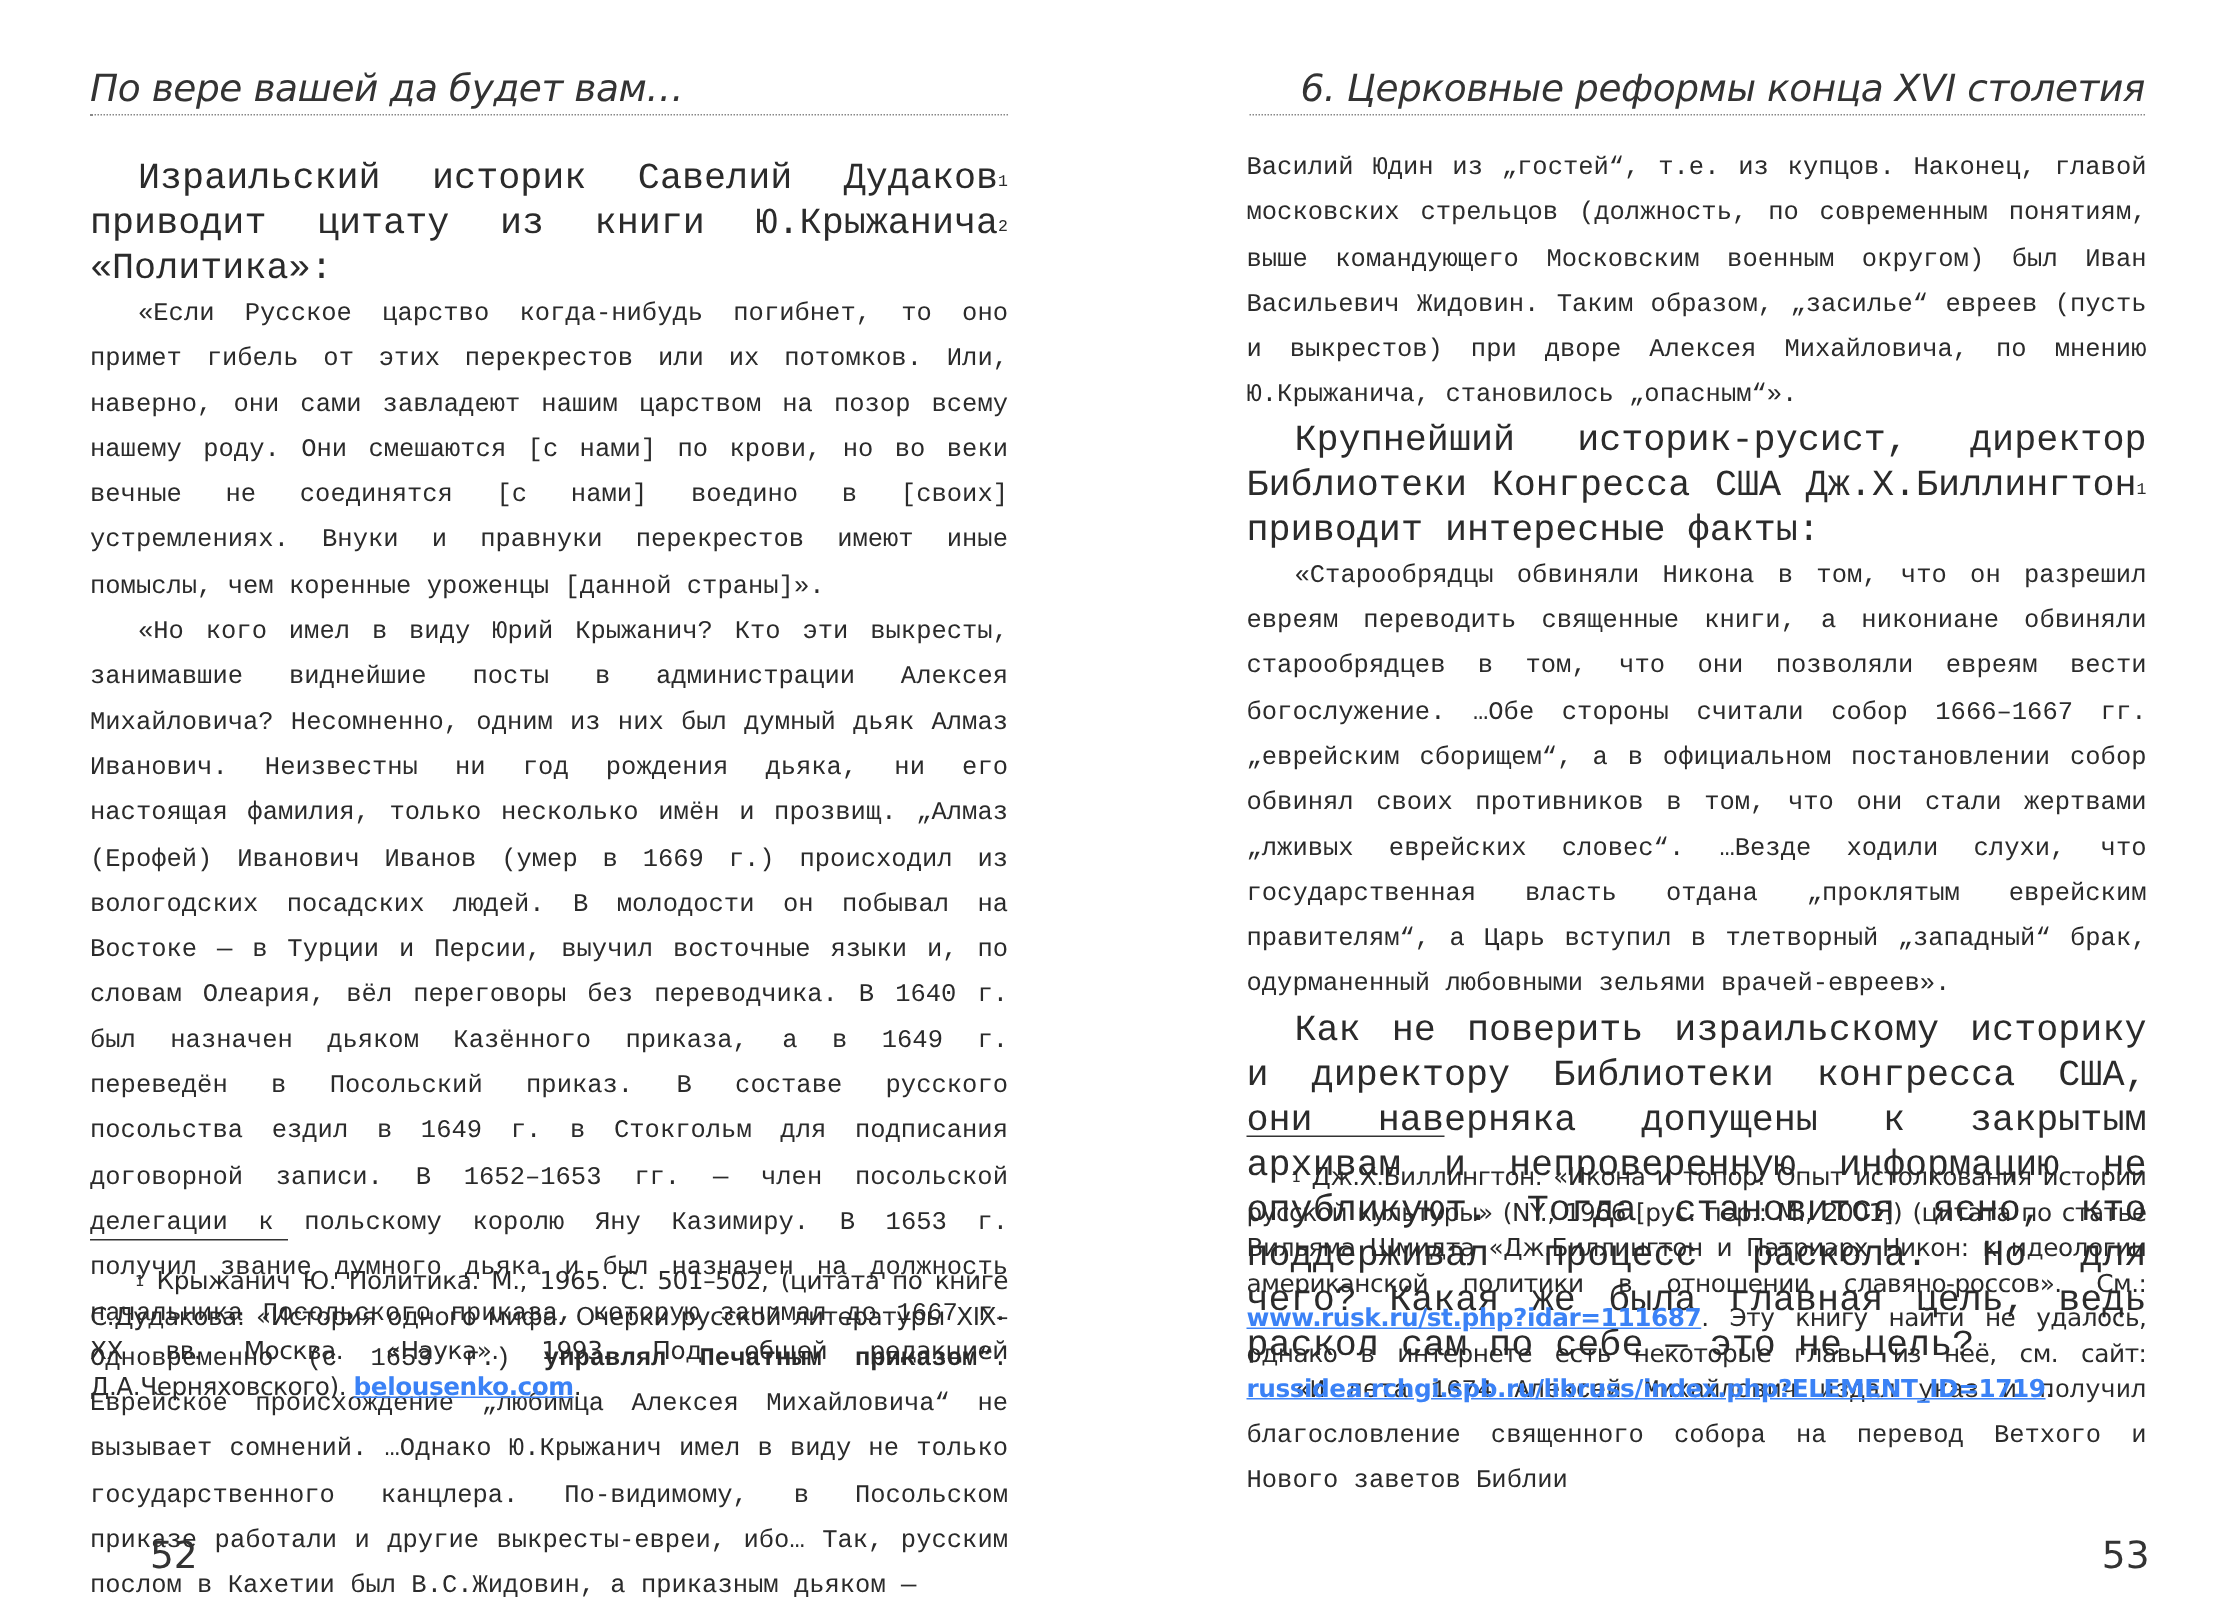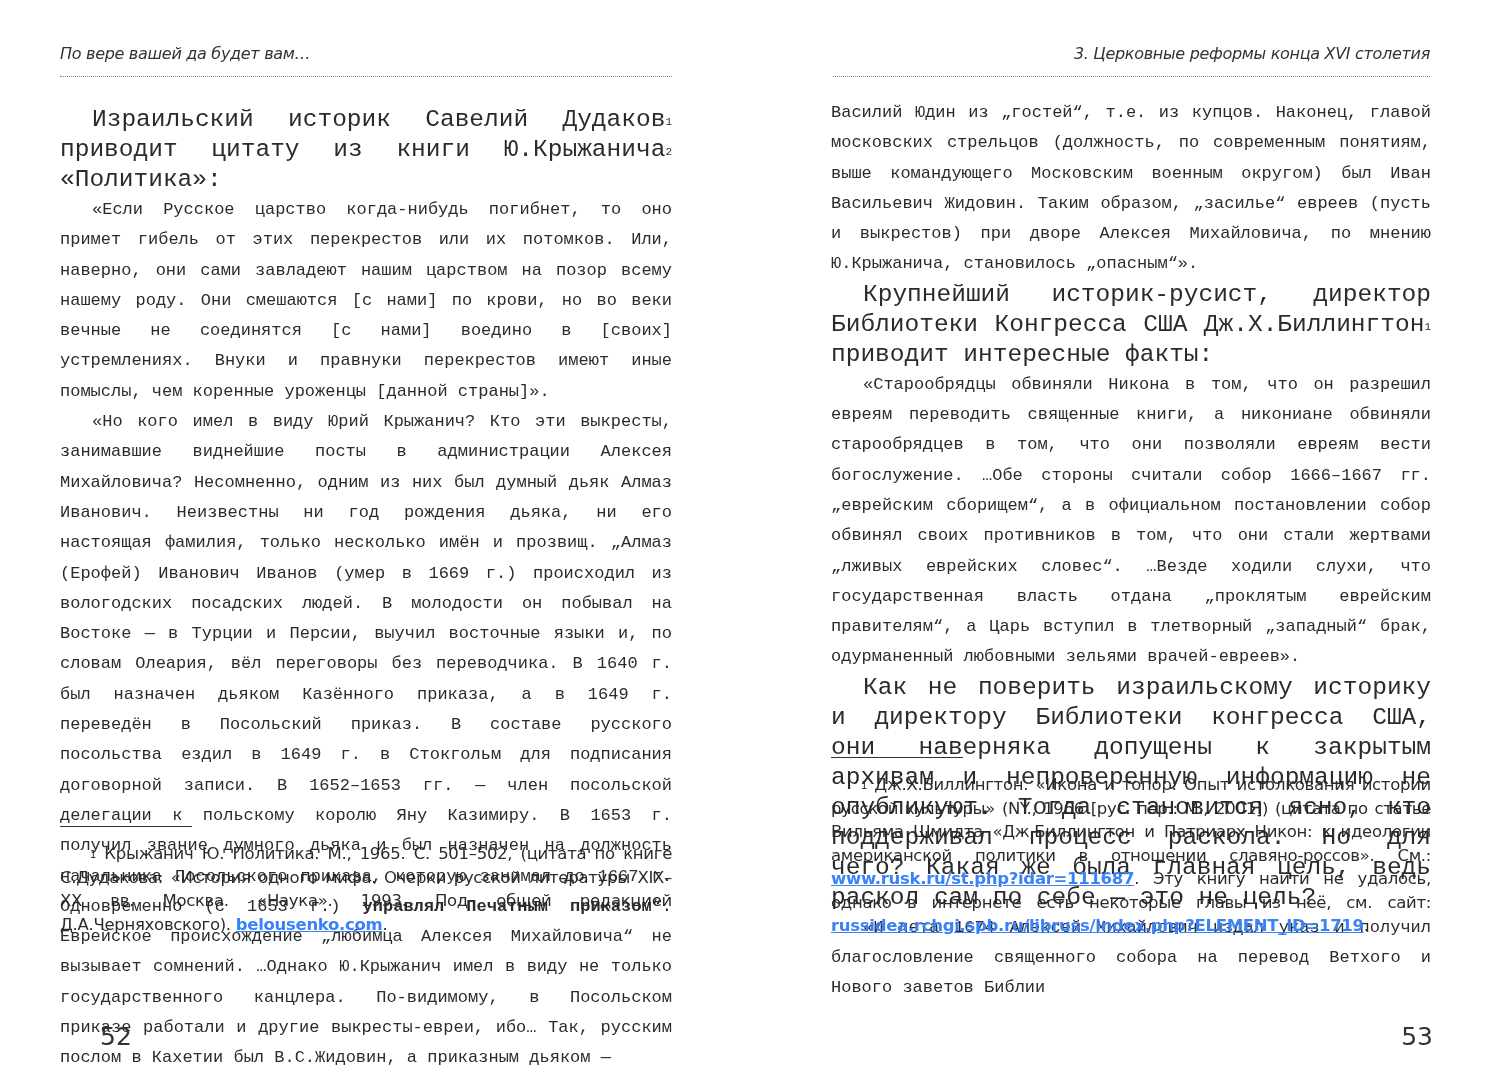--- a/index.html
+++ b/index.html
@@ -6,21 +6,21 @@
   body {
     width: 1485px; height: 1080px; background: #ffffff; overflow: hidden;
     position: relative; color: #2a2a2a;
   }
   .page { position: absolute; top: 0; height: 1080px; }
   .page.left { left: 0; width: 742px; }
   .page.right { left: 743px; width: 742px; }
   .running-head {
     position: absolute; top: 44px;
     font-family: "DejaVu Sans", sans-serif; font-style: italic;
-    font-size: 16px; color: #333; letter-spacing: -0.3px;
+    font-size: 25px; color: #333; letter-spacing: -0.3px;
   }
   .left .running-head { left: 60px; }
   .right .running-head { right: 55px; text-align: right; }
   .head-rule {
     position: absolute; top: 76px; height: 0;
     border-top: 1px dotted #888;
   }
   .left .head-rule { left: 60px; width: 612px; }
   .right .head-rule { left: 90px; width: 597px; }
 
@@ -76,21 +76,21 @@
 
   <div class="fn-rule"></div>
   <div class="footnotes">
     <p class="fn"><sup>1</sup><span> Крыжанич Ю. Политика. М., 1965. С. 501–502, (цитата по книге С.Дудакова: «История одного мифа. Очерки русской литературы XIX–XX вв. Москва. «Наука». 1993. Под общей редакцией Д.А.Черняховского). </span><span class="link">belousenko.com</span><span>.</span></p>
   </div>
 
   <div class="folio">52</div>
 </div>
 
 <div class="page right">
-  <div class="running-head">3. Церковные реформы конца XVI столетия</div>
+  <div class="running-head">6. Церковные реформы конца XVI столетия</div>
   <div class="head-rule"></div>
 
   <div class="body-text">
     <p class="quote cont">Василий Юдин из „гостей“, т.е. из купцов. Наконец, главой московских стрельцов (должность, по современным понятиям, выше командующего Московским военным округом) был Иван Васильевич Жидовин. Таким образом, „засилье“ евреев (пусть и выкрестов) при дворе Алексея Михайловича, по мнению Ю.Крыжанича, становилось „опасным“».</p>
     <p class="lead"><span>Крупнейший историк-русист, директор Библиотеки Конгресса США Дж.Х.Биллингтон</span><sup>1</sup><span> приводит интересные факты:</span></p>
     <p class="quote">«Старообрядцы обвиняли Никона в том, что он разрешил евреям переводить священные книги, а никониане обвиняли старообрядцев в том, что они позволяли евреям вести богослужение. …Обе стороны считали собор 1666–1667 гг. „еврейским сборищем“, а в официальном постановлении собор обвинял своих противников в том, что они стали жертвами „лживых еврейских словес“. …Везде ходили слухи, что государственная власть отдана „проклятым еврейским правителям“, а Царь вступил в тлетворный „западный“ брак, одурманенный любовными зельями врачей-евреев».</p>
     <p class="lead">Как не поверить израильскому историку и директору Библиотеки конгресса США, они наверняка допущены к закрытым архивам и непроверенную информацию не опубликуют. Тогда становится ясно, кто поддерживал процесс раскола. Но для чего? Какая же была главная цель, ведь раскол сам по себе — это не цель?</p>
     <p class="quote">«И лета 1674 Алексей Михайлович издал указ и получил благословление священного собора на перевод Ветхого и Нового заветов Библии</p>
   </div>
 

